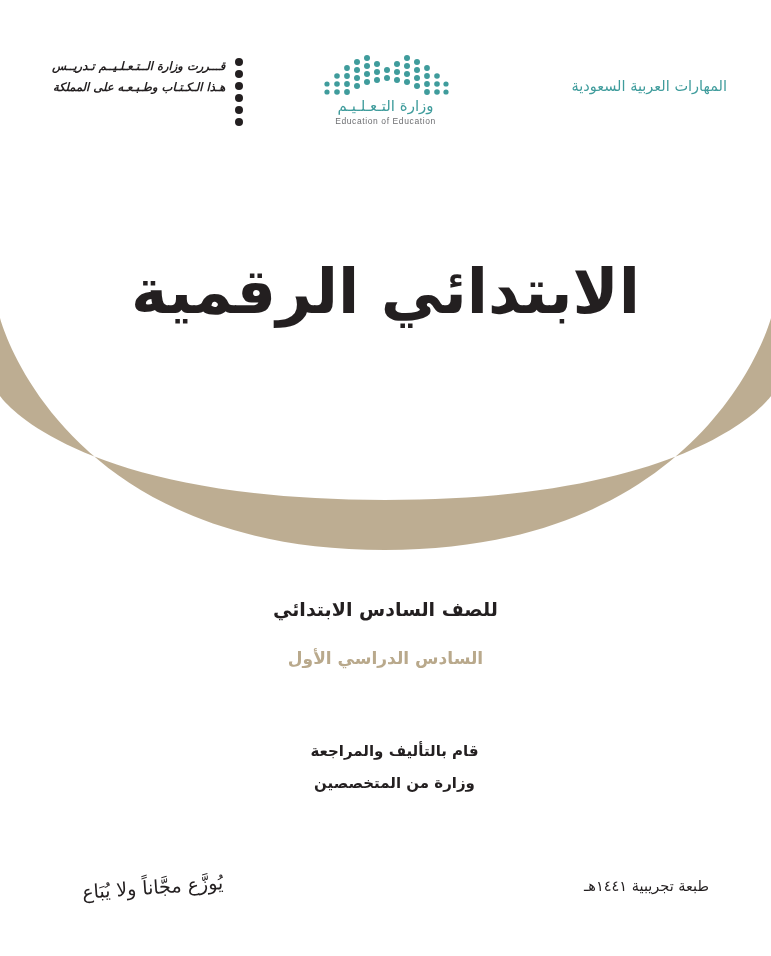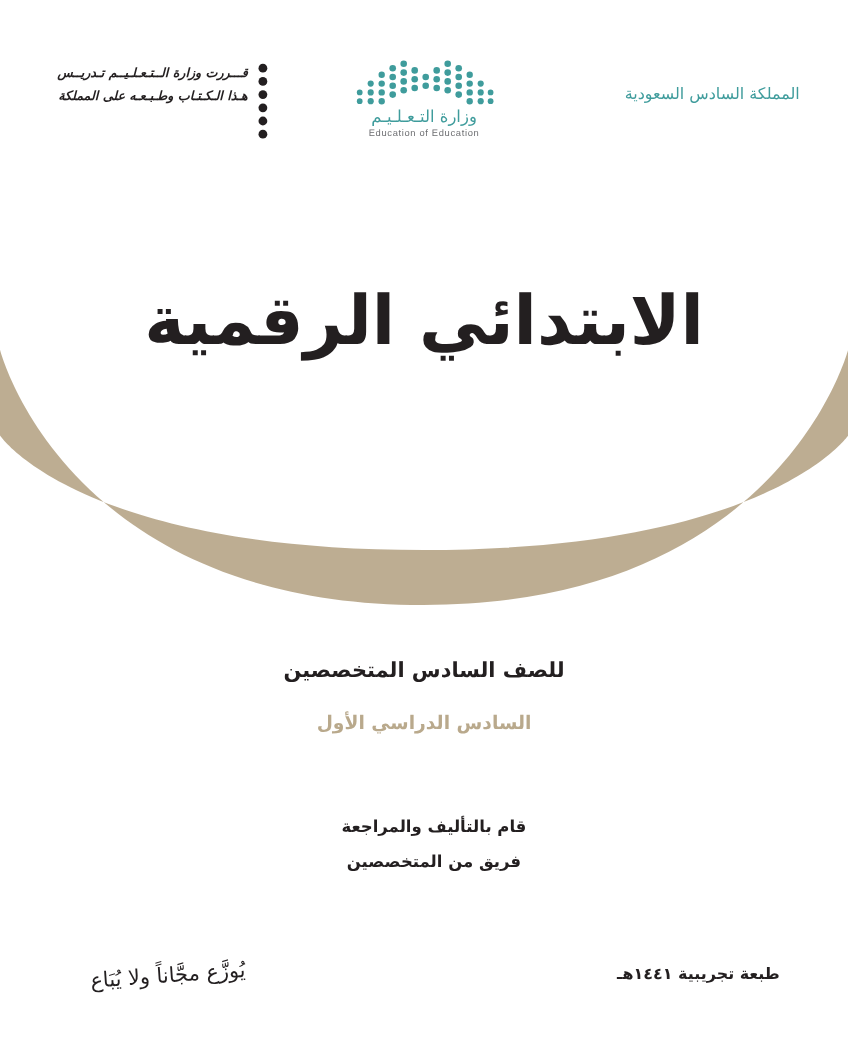--- a/index.html
+++ b/index.html
@@ -175,21 +175,21 @@
     font-family: "DejaVu Sans", sans-serif;
     line-height: 2.1;
   }
 
   
   .edition {
     position: absolute;
     bottom: 62px;
     right: 62px;
     font-size: 14.5px;
-    font-weight: bold;
+    font-weight: normal;
     color: #231f20;
     font-family: "DejaVu Sans", sans-serif;
   }
   .free-dist {
     position: absolute;
     bottom: 58px;
     left: 82px;
     font-size: 19px;
     color: #231f20;
     font-family: "DejaVu Serif", serif;
@@ -197,21 +197,21 @@
     white-space: nowrap;
   }
 </style>
 </head>
 <body>
 
 <div class="page">
 
   <div class="header">
 
-    <div class="kingdom-text">المملكة السادس السعودية</div>
+    <div class="kingdom-text">المهارات العربية السعودية</div>
 
     <div class="moe-logo">
       <svg class="moe-dots" viewBox="0 0 130 42">
         <g fill="#3f9c9c">
 
           <circle cx="6" cy="30" r="2.6"></circle>
           <circle cx="6" cy="38" r="2.6"></circle>
           <circle cx="16" cy="22" r="2.8"></circle>
           <circle cx="16" cy="30" r="2.8"></circle>
           <circle cx="16" cy="38" r="2.8"></circle>
@@ -275,26 +275,26 @@
   </div>
 
   <div class="title">الابتدائي الرقمية</div>
 
   <div class="swoosh">
     <svg width="771" height="260" viewBox="0 0 771 260">
       <path d="M0 18 C 0 18, 60 250, 385 250 C 710 250, 771 18, 771 18 L 771 96 C 771 96, 700 200, 385 200 C 70 200, 0 96, 0 96 Z" fill="#b9a98c" opacity="0.95"></path>
     </svg>
   </div>
 
-  <div class="grade">للصف السادس المتخصصين</div>
+  <div class="grade">للصف السادس الابتدائي</div>
 
   <div class="term">السادس الدراسي الأول</div>
 
   <div class="authors">
     <div>قام بالتأليف والمراجعة</div>
-    <div>فريق من المتخصصين</div>
+    <div>وزارة من المتخصصين</div>
   </div>
 
   <div class="edition">طبعة تجريبية ١٤٤١هـ</div>
 
   <div class="free-dist">يُوزَّع مجَّاناً ولا يُبَاع</div>
 
 </div>
 
 </body></html>

